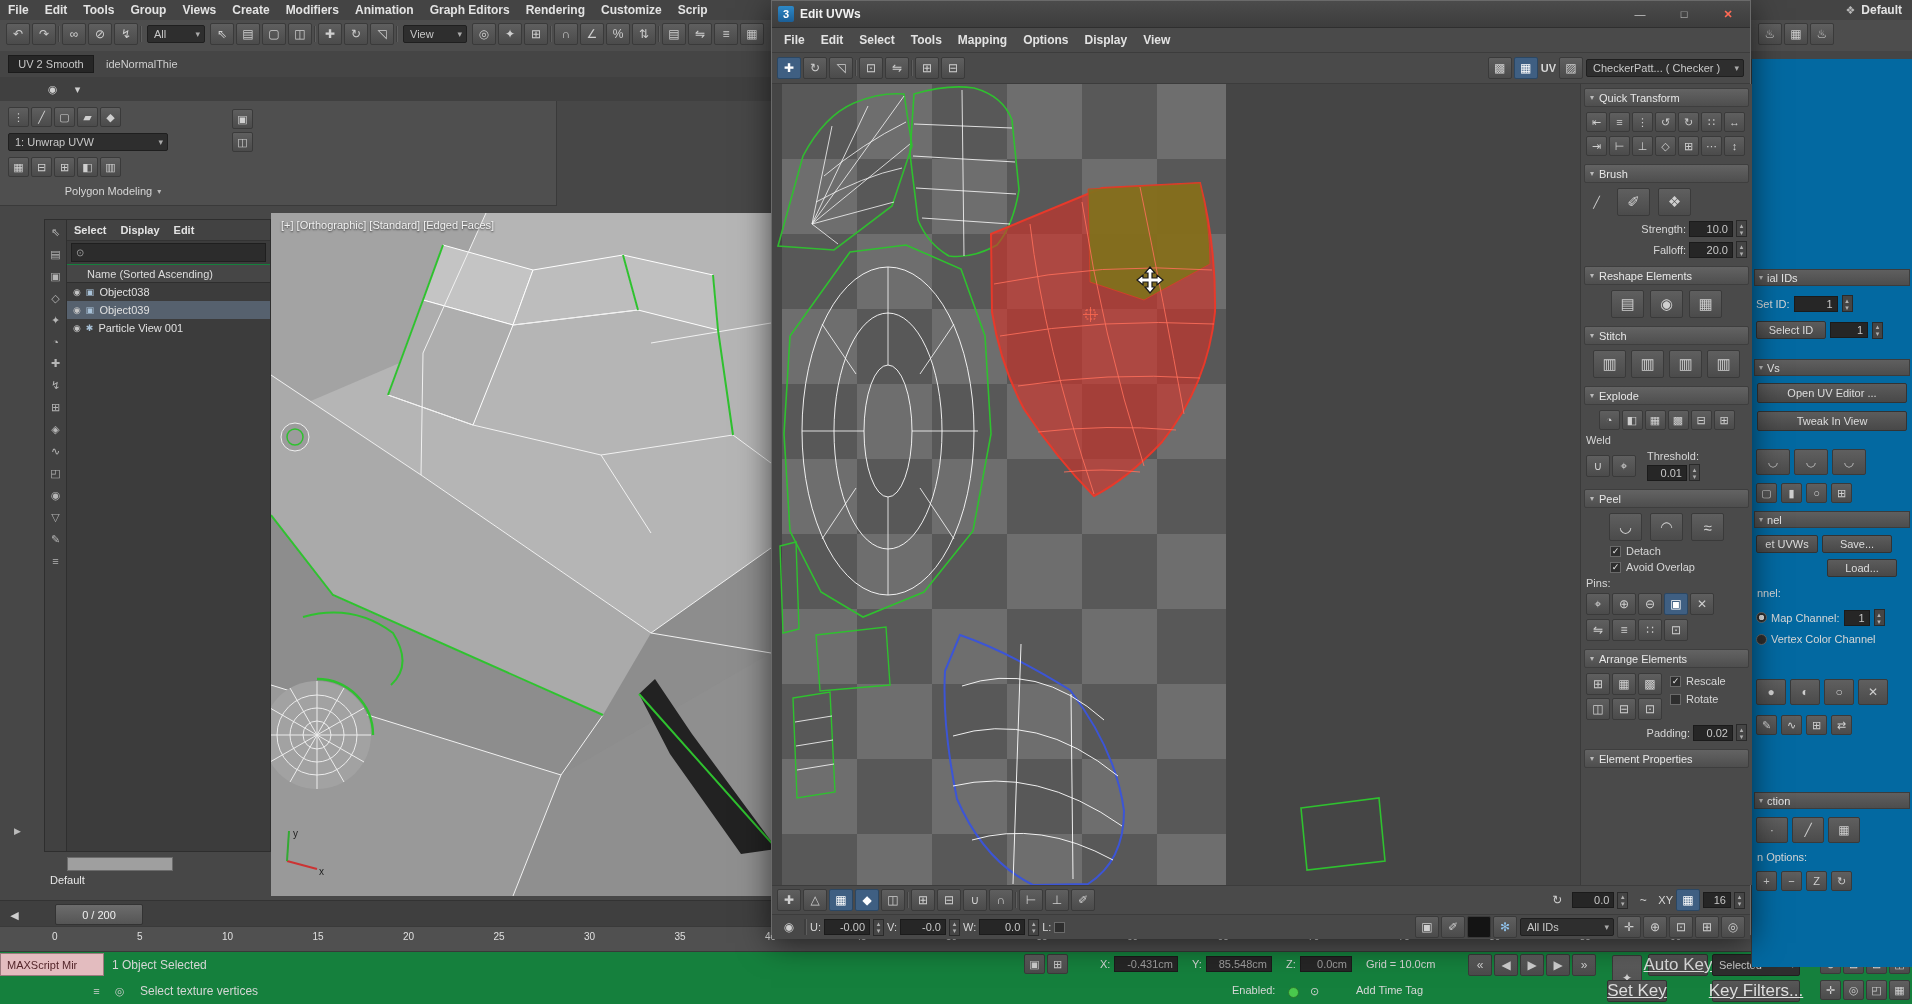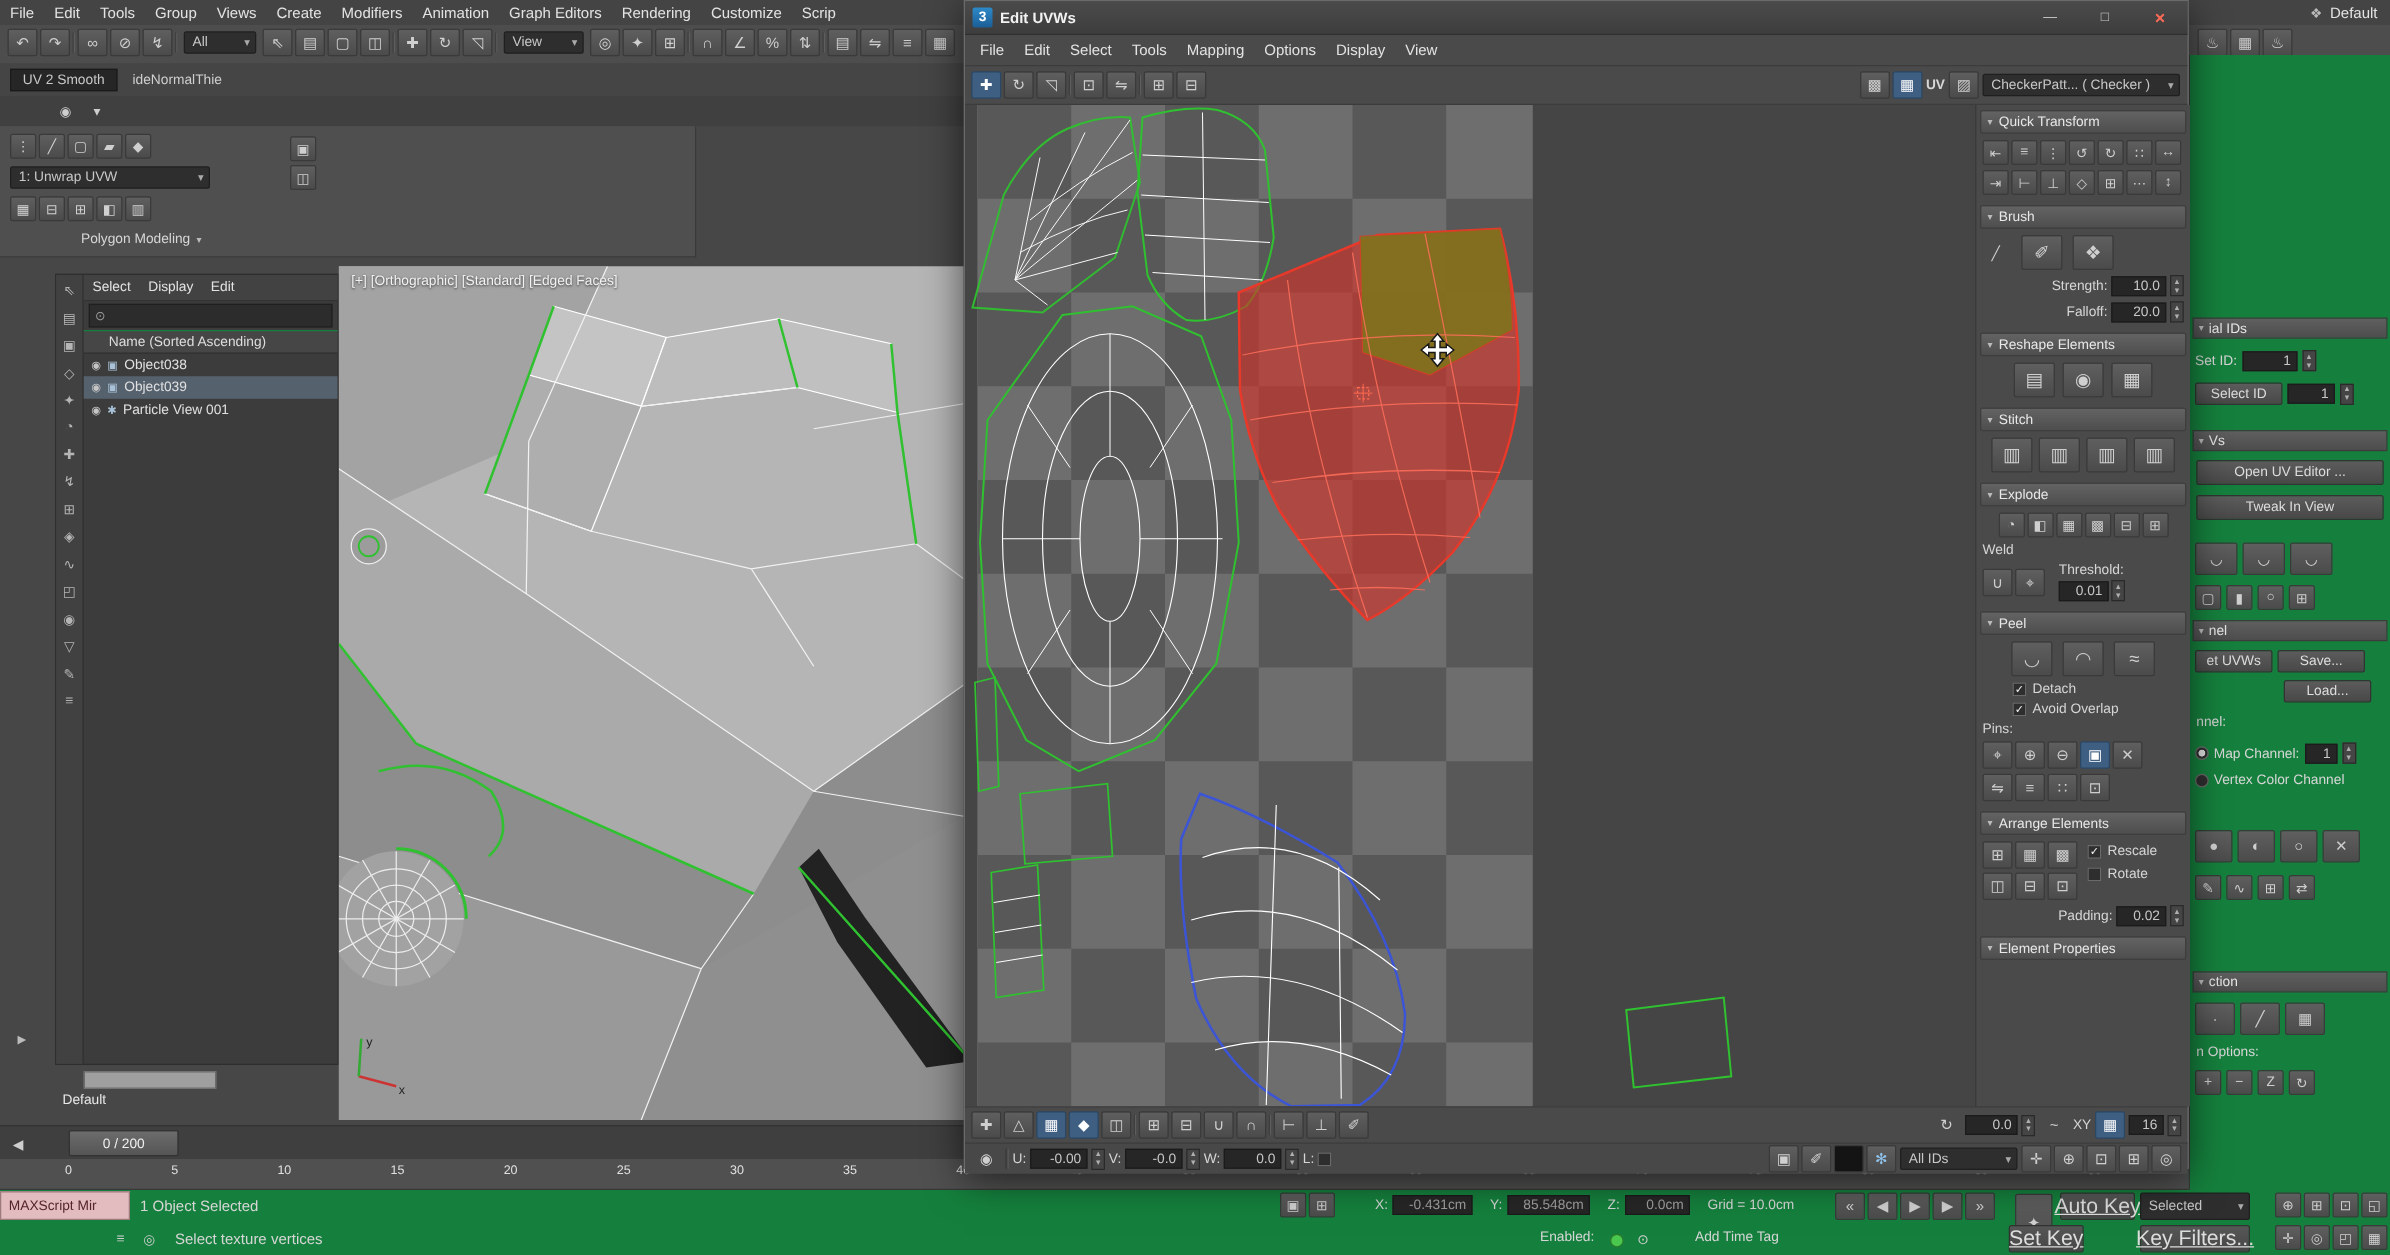--- a/index.html
+++ b/index.html
@@ -1,20 +1,20 @@
 <!DOCTYPE html>
 <html style="--accent-blue: #4d79a8; --selection-red: #e8392a; --seam-green: #2fc12f; --island-blue: #3c55d6; --checker-light: #6e6e6e; --checker-dark: #585858;"><head>
 <meta charset="utf-8">
 <style>
   html,body{margin:0;padding:0;background:#2e2e2e;font-family:"Liberation Sans",sans-serif;}
   #stage{position:relative;width:1912px;height:1004px;background:#474747;overflow:hidden;color:#d6d6d6;font-size:12px;}
   .abs{position:absolute;}
   .row{display:flex;align-items:center;}
   .g2{gap:2px;}
-  .mi{padding:0 8px;font-size:12px;color:#e3e3e3;height:100%;display:inline-flex;align-items:center;cursor:default;}
+  .mi{padding:0 8px;font-size:12px;color:#e3e3e3;height:100%;display:inline-flex;align-items:center;cursor:default;font-weight:bold;}
   .lb{font-size:11px;color:#d6d6d6;white-space:nowrap;}
   .tl{min-width:24px;height:22px;display:inline-flex;align-items:center;justify-content:center;font-size:12px;color:#cfcfcf;background:linear-gradient(#5f5f5f,#4b4b4b);border:1px solid #3a3a3a;border-radius:2px;box-sizing:border-box;}
   .tl.s{min-width:21px;height:20px;font-size:11px;}
   .tl.b{min-width:33px;height:28px;font-size:15px;}
   .tl.flat{background:none;border-color:transparent;}
   [data-name="divider"]{min-width:0;width:2px;height:16px;padding:0;background:#3e3e3e;border:none;border-right:1px solid #5e5e5e;border-radius:0;font-size:0;}
   .fl{background:#262626;border:1px solid #1b1b1b;color:#c8c8c8;font-size:11px;height:16px;display:inline-flex;align-items:center;justify-content:flex-end;padding:0 4px;box-sizing:border-box;white-space:nowrap;}
   .sp{width:11px;height:17px;display:inline-flex;flex-direction:column;align-items:center;justify-content:center;background:#454545;border:1px solid #2a2a2a;box-sizing:border-box;}
   .sp::before{content:"▴";font-size:7px;line-height:7px;color:#b0b0b0;}
   .sp::after{content:"▾";font-size:7px;line-height:7px;color:#b0b0b0;}
@@ -70,21 +70,21 @@
   .islands{position:absolute;left:0;top:0;}
   .panel{width:171px;padding:4px 3px;box-sizing:border-box;background:#4a4a4a;overflow:hidden;flex:none;}
   .ro{margin-bottom:6px;}
   .roh{height:17px;background:linear-gradient(#636363,#4e4e4e);border:1px solid #3e3e3e;border-radius:2px;display:flex;align-items:center;gap:5px;padding:0 5px;font-size:11px;color:#e8e8e8;}
   .roh::before{content:"▾";font-size:8px;color:#bbb;}
   .rob{padding:5px 2px 2px 2px;display:flex;flex-direction:column;gap:4px;}
   .cntr{justify-content:center;}
   .foot1{height:28px;border-top:1px solid #3c3c3c;display:flex;align-items:center;gap:3px;padding:0 5px;flex:none;}
   .foot2{height:24px;border-top:1px solid #3c3c3c;display:flex;align-items:center;gap:3px;padding:0 5px;flex:none;background:#484848;}
   
-  .cmd{left:1751px;top:44px;width:161px;height:908px;background:#15803d;border-left:1px solid #3a3a3a;box-sizing:border-box;text-decoration:underline;}
+  .cmd{left:1751px;top:59px;width:161px;height:908px;background:#0369a1;border-left:1px solid #3a3a3a;box-sizing:border-box;text-decoration:underline;}
   .ph{position:absolute;left:2px;right:2px;height:17px;background:linear-gradient(#5f5f5f,#4d4d4d);border:1px solid #3c3c3c;display:flex;align-items:center;font-size:11px;color:#e6e6e6;padding:0 4px;box-sizing:border-box;}
   .ph::before{content:"▾";font-size:8px;color:#bbb;margin-right:4px;}
   .crow{position:absolute;left:4px;right:2px;display:flex;align-items:center;gap:4px;}
 </style>
 </head>
 <body>
 
 <div id="stage" data-name="3ds-max-application">
 
   <div class="menubar abs" style="left:0;top:0;width:1912px;height:20px" data-name="main-menubar">

